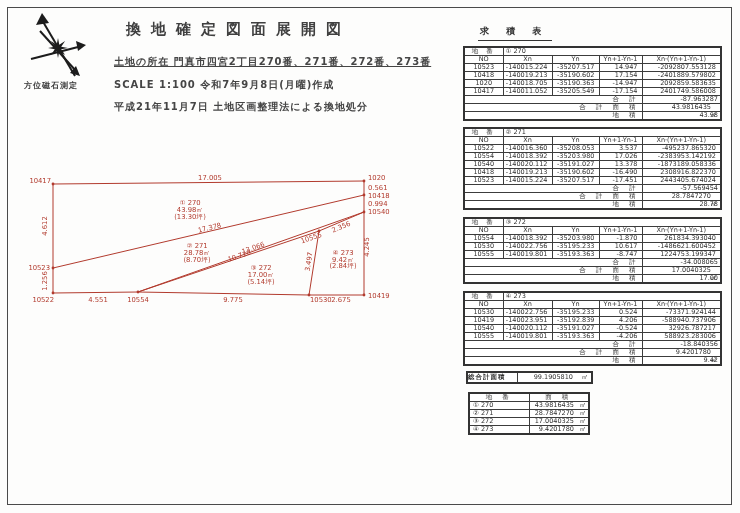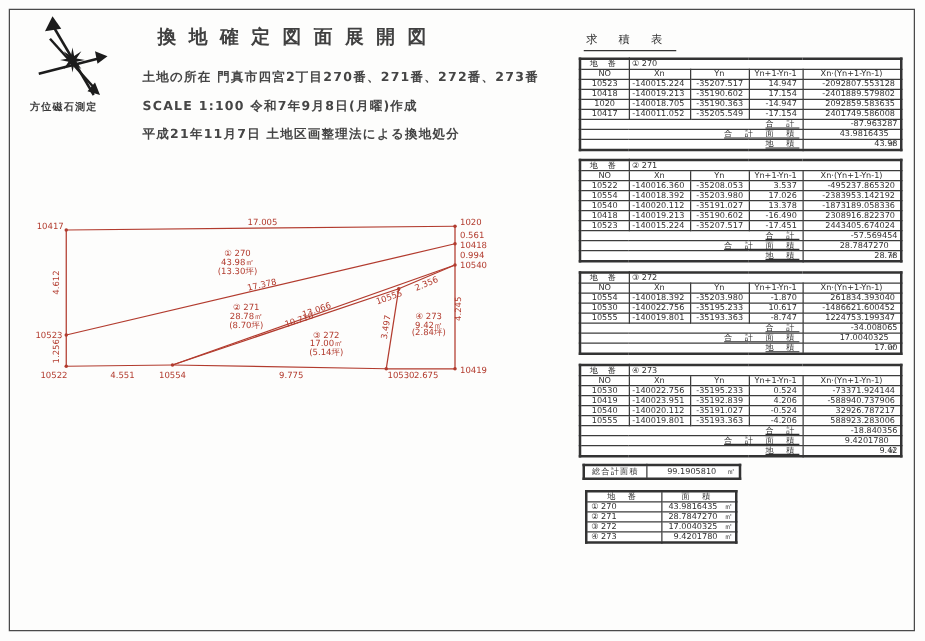--- a/index.html
+++ b/index.html
@@ -4,42 +4,42 @@
 <style>
   * { margin:0; padding:0; box-sizing:border-box; }
   html,body { width:740px; height:513px; }
   body { position:relative; background:#fdfdfc; font-family:"DejaVu Sans", sans-serif; color:#3a3a3a; overflow:hidden; }
   .frame { position:absolute; left:7px; top:7px; width:725px; height:498px; border:1.5px solid #4a4a4a; }
 
   
   .compass-label { position:absolute; left:24px; top:80px; width:72px; font-size:8px; font-weight:bold; letter-spacing:1px; color:#3a3a3a; }
   .doc-title { position:absolute; left:126px; top:20px; font-size:15px; font-weight:bold; letter-spacing:10px; color:#404040; white-space:nowrap; }
   .hline { position:absolute; left:114px; font-size:10px; font-weight:bold; letter-spacing:1px; color:#454545; white-space:nowrap; }
-  .hline1 { top:55px; } .hline2 { top:78px; } .hline3 { top:100px; }
+  .hline1 { top:55px;text-decoration:underline; } .hline2 { top:78px; } .hline3 { top:100px; }
 
   
-  .sec-title { position:absolute; left:467px; top:25px; font-size:9px; font-weight:normal; letter-spacing:7px; color:#333; border-bottom:1.5px solid #333; padding:0 4px 2px 2px; }
+  .sec-title { position:absolute; left:478px; top:25px; font-size:9px; font-weight:bold; letter-spacing:7px; color:#333; border-bottom:1.5px solid #333; padding:0 4px 2px 2px; }
   table.stable { position:absolute; left:463px; border-collapse:collapse; table-layout:fixed; width:257px; font-size:6.5px; color:#303030; border:2px solid #333; background:#fff; }
   table.stable td { border:1px solid #3c3c3c; height:7px; line-height:7px; padding:0 2px; white-space:nowrap; overflow:hidden; }
   col.w0{width:39px;} col.w1{width:49px;} col.w2{width:47px;} col.w3{width:43px;} col.w4{width:79px;}
   td.lab { text-align:center; letter-spacing:3px; }
   td.lot { text-align:left; padding-left:5px; }
   td.h { text-align:center; letter-spacing:0;margin-left:16px; }
   table.stable td.c0 { text-align:center; }
   table.stable td.c1, table.stable td.c2, table.stable td.c3, table.stable td.c4 { text-align:right; padding-right:4px; }
-  td.tlab { text-align:right; letter-spacing:4px; padding-right:8px;text-decoration:underline; }
+  td.tlab { text-align:right; letter-spacing:4px; padding-right:8px; }
   td.num { text-align:right; padding-right:4px;margin-top:48px; }
   td.num.pad { padding-right:9px; }
   td.pv { position:relative; text-align:right; padding-right:26px; }
   td.pv .unit { position:absolute; right:3px; top:0; }
   .t270{top:46px;} .t271{top:127px;} .t272{top:217px;} .t273{top:291px;}
 
   table.gtable { position:absolute; left:466px; top:371px; border-collapse:collapse; table-layout:fixed; width:127px; font-size:6.5px; color:#303030; border:2px solid #333; background:#fff; }
   table.gtable td { border:1px solid #3c3c3c; height:9px; line-height:9px; white-space:nowrap; }
-  td.glab { width:50px; text-align:center; letter-spacing:1px; font-weight:normal; }
+  td.glab { width:50px; text-align:left; letter-spacing:1px; font-weight:bold; }
   td.gval { position:relative; text-align:right; padding-right:18px;padding-left:14px; }
   td.gval .unit { position:absolute; right:3px; top:0; }
 
   table.sumtable { position:absolute; left:468px; top:392px; border-collapse:collapse; table-layout:fixed; width:122px; font-size:6.5px; color:#303030; border:2px solid #333; background:#fff; }
   table.sumtable td { border:1px solid #3c3c3c; height:7px; line-height:7px; white-space:nowrap; }
   .sumtable td.sh { text-align:center; letter-spacing:4px; }
   .sumtable td.sl { width:50px; text-align:left; padding-left:3px; }
   .sumtable td.sv { position:relative; text-align:right; padding-right:14px; }
   .sumtable td.sv .unit { position:absolute; right:2px; top:0; }
 

